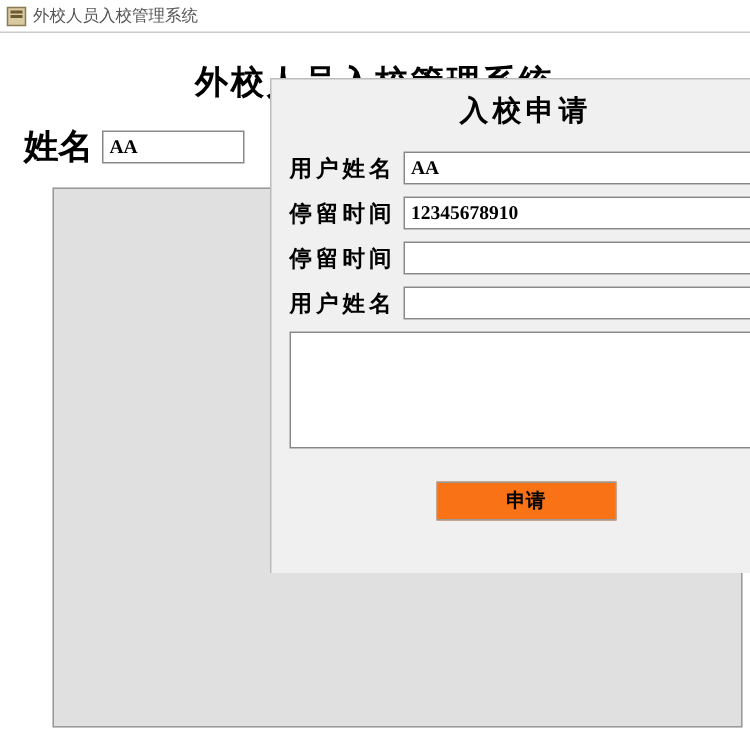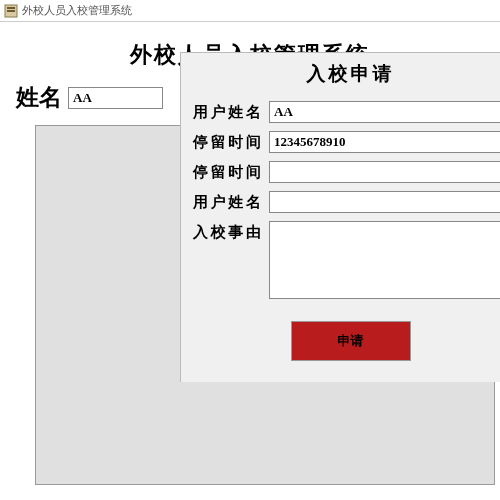--- a/index.html
+++ b/index.html
@@ -129,22 +129,22 @@
       padding: 2px 4px;
     }
     .button-row {
       display: flex;
       gap: 30px;
       padding: 18px 20px 0 20px;
       justify-content: center;
     }
     .btn {
       width: 120px;
-      height: 40px;
-      background: #b91c1c;
+      height: 26px;
+      background: #f97316;
       border: 1px solid #999;
       font-family: "SimSun", serif;
       font-size: 13px;
       font-weight: bold;
       cursor: pointer;
     }
   </style>
 </head>
 <body>
 
@@ -187,20 +187,19 @@
     <div class="form-label">停留时间</div>
     <input type="text" class="form-input" value="" style="">
   </div>
 
   <div class="form-row">
     <div class="form-label">用户姓名</div>
     <input type="text" class="form-input" value="" style="">
   </div>
 
   <div class="form-row">
-    <div class="form-label">入校事由</div>
     <textarea class="form-textarea" style=""></textarea>
   </div>
 
   <div class="button-row">
     <button class="btn">申请</button>
   </div>
 </div>
 
 </body></html>

